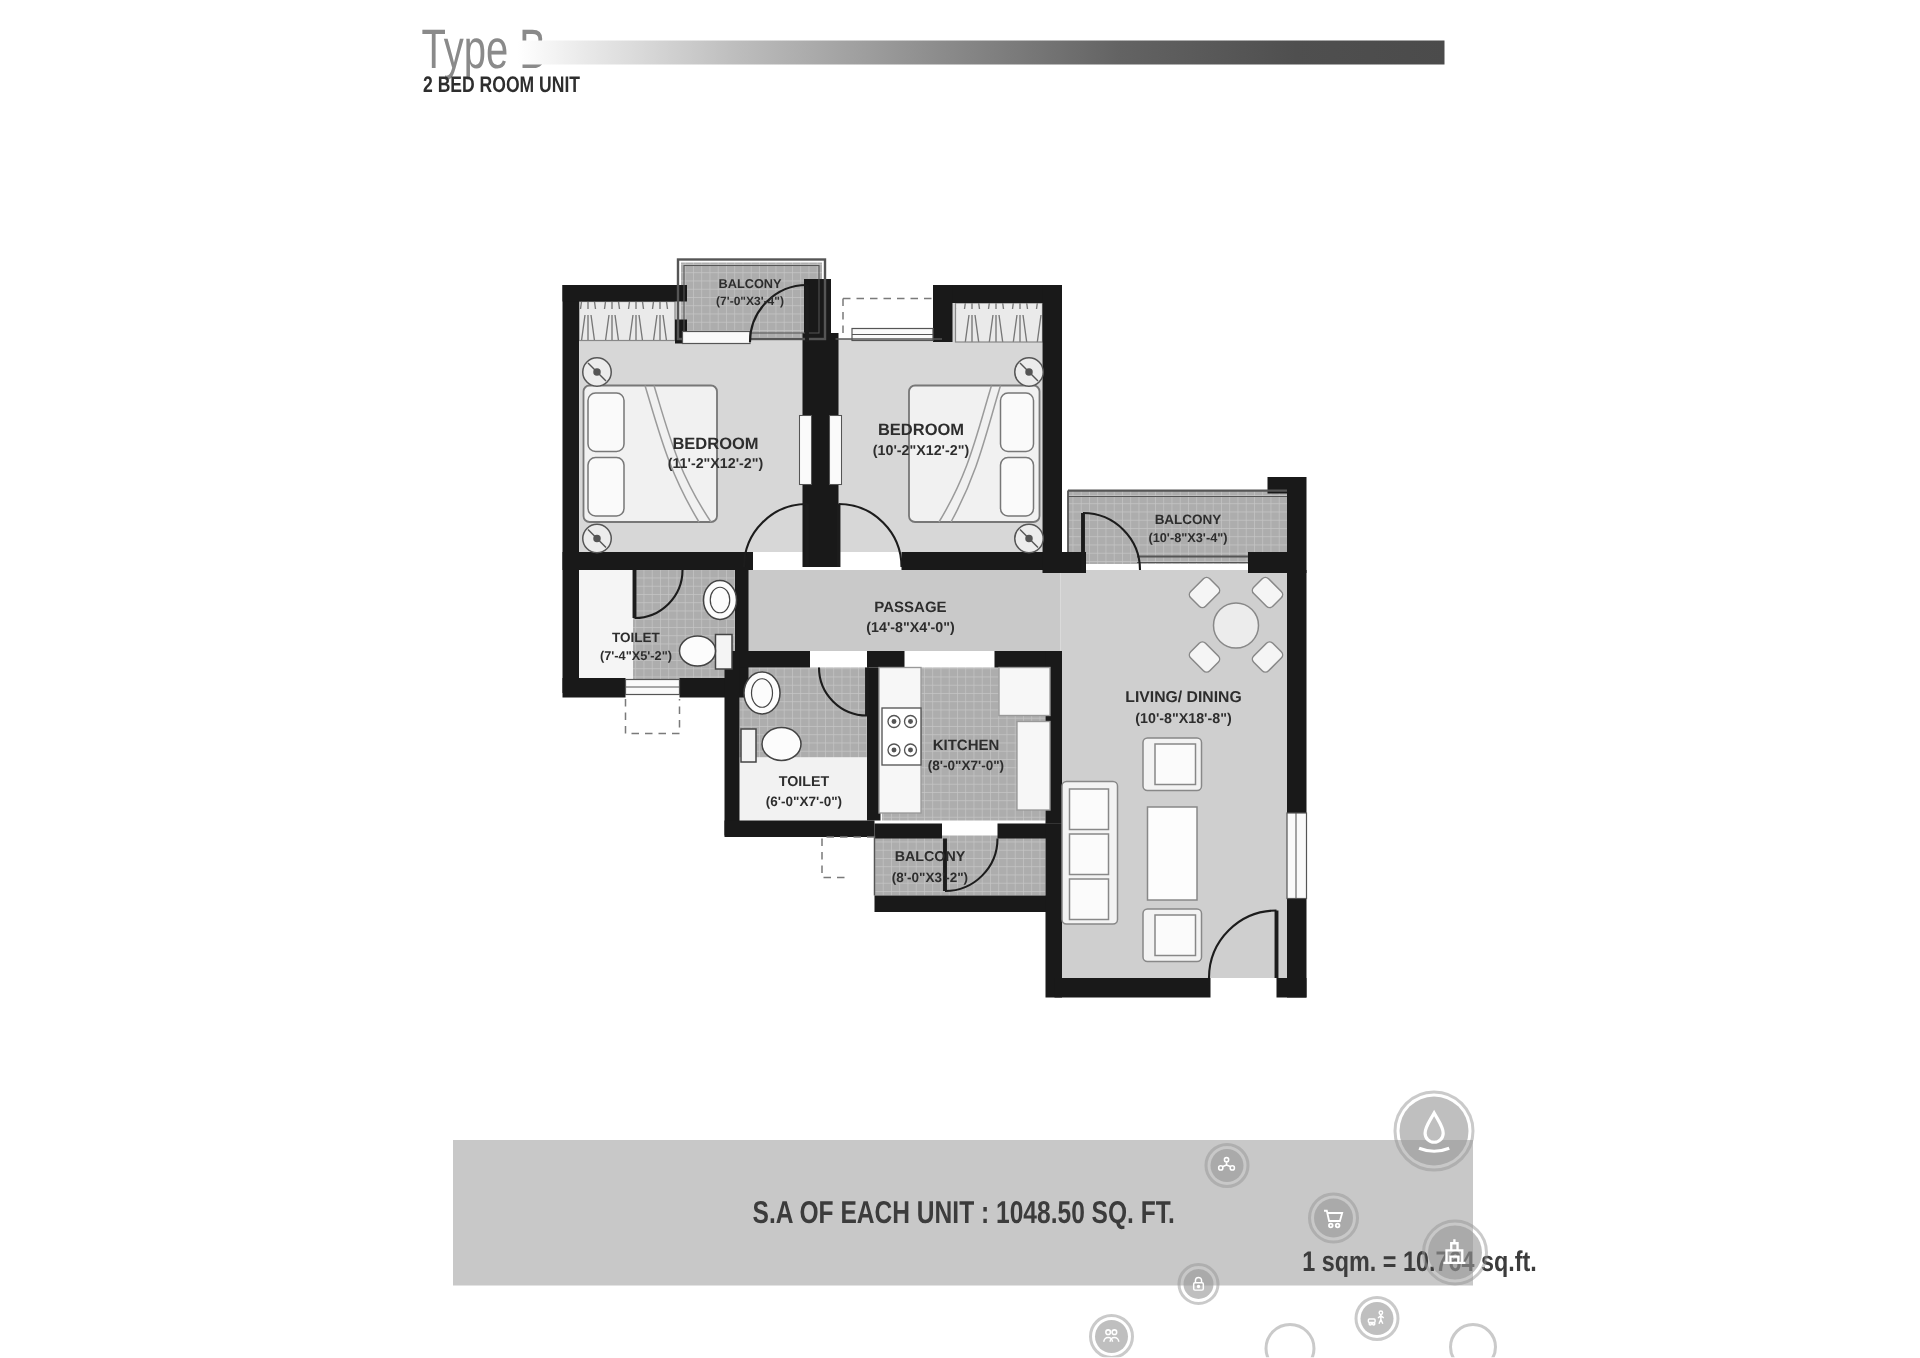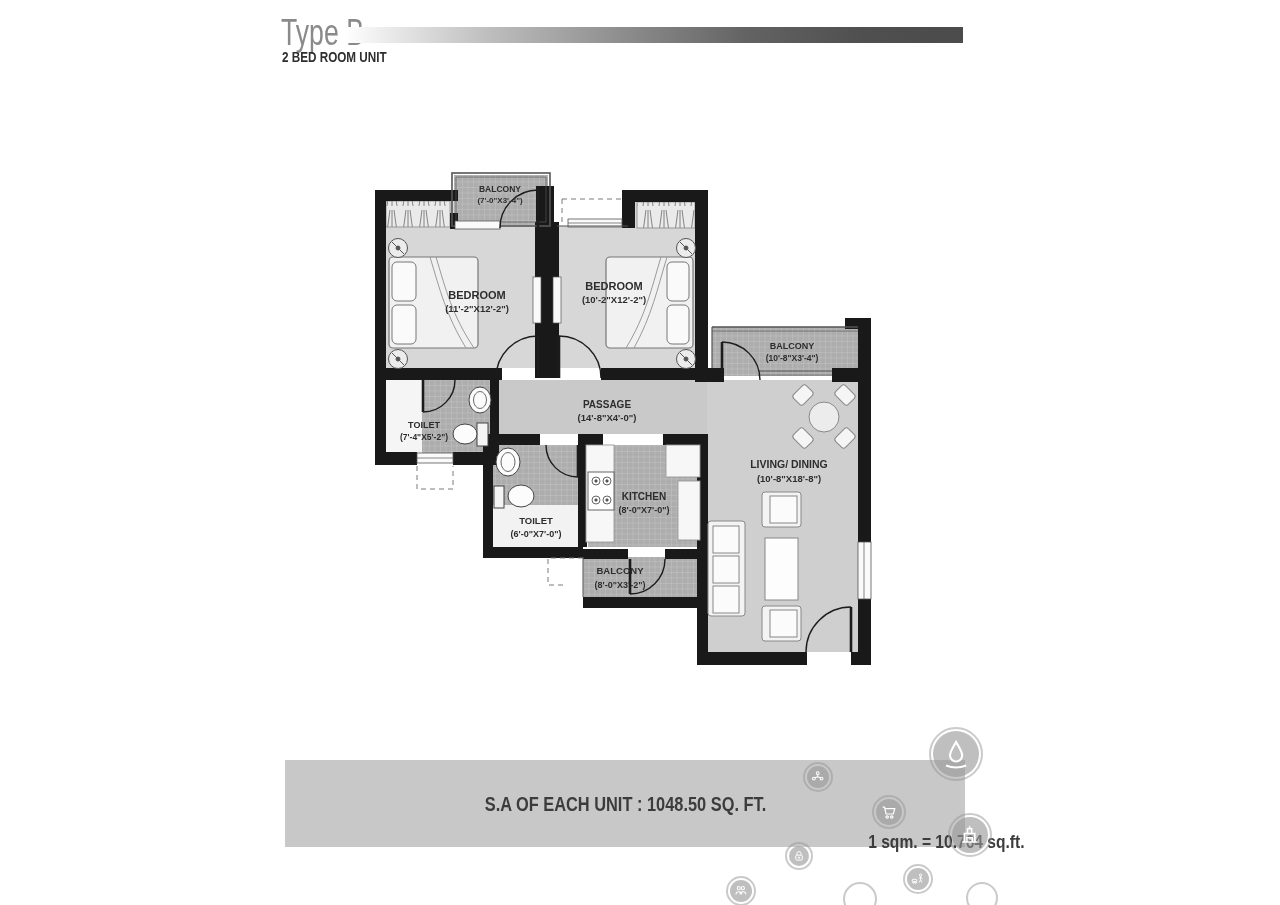--- a/index.html
+++ b/index.html
@@ -9,21 +9,21 @@
   .hdr-title{position:absolute;left:281px;top:12px;font-size:37px;color:#8a8a8a;
              transform:scaleX(.72);transform-origin:left top;white-space:nowrap;letter-spacing:0;}
   .hdr-grad{position:absolute;left:345px;top:27px;width:618px;height:16px;
             background:linear-gradient(90deg,#ffffff 0%,#eaeaea 7%,#bcbcbc 24%,#8d8d8d 45%,#636363 65%,#4f4f4f 84%,#4b4b4b 100%);}
   .hdr-sub{position:absolute;left:282px;top:48px;font-size:15px;font-weight:bold;color:#2e2e2e;
            transform:scaleX(.78);transform-origin:left top;white-space:nowrap;}
   
   .plan{position:absolute;left:0;top:0;}
   .plan text{font-family:"Liberation Sans",sans-serif;font-weight:bold;fill:#2d2d2d;text-anchor:middle;}
   
-  .banner{position:absolute;left:285px;top:760px;width:680px;height:87px;background:#c8c8c8;
+  .banner{position:absolute;left:302px;top:760px;width:680px;height:97px;background:#c8c8c8;
           display:flex;align-items:center;justify-content:center;}
   .banner span{font-size:21px;font-weight:bold;color:#3c3c3c;transform:scaleX(.78);white-space:nowrap;}
   .conv{position:absolute;left:843px;top:831px;width:140px;text-align:right;font-size:19px;
         font-weight:bold;color:#3c3c3c;transform:scaleX(.82);transform-origin:right top;white-space:nowrap;}
   
   .wm{position:absolute;border:2px solid rgba(150,150,150,.5);border-radius:50%;
       padding:2px;box-sizing:border-box;}
   .wm-in{width:100%;height:100%;border-radius:50%;background:rgba(152,152,152,.62);
          display:flex;align-items:center;justify-content:center;}
   .wm-in svg{width:70%;height:70%;}

